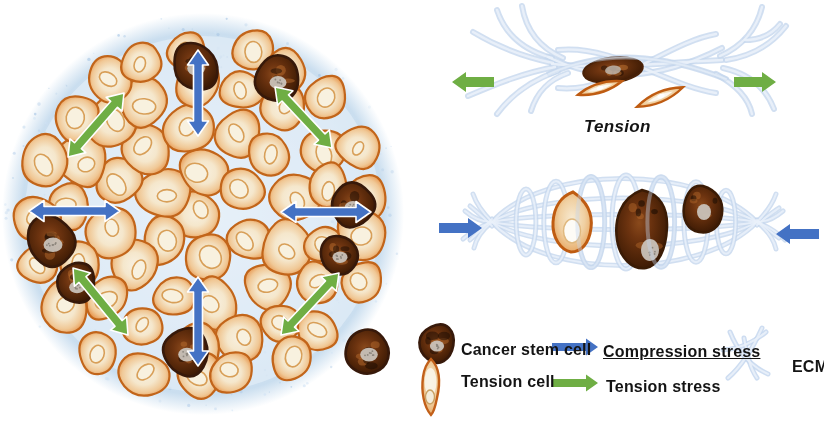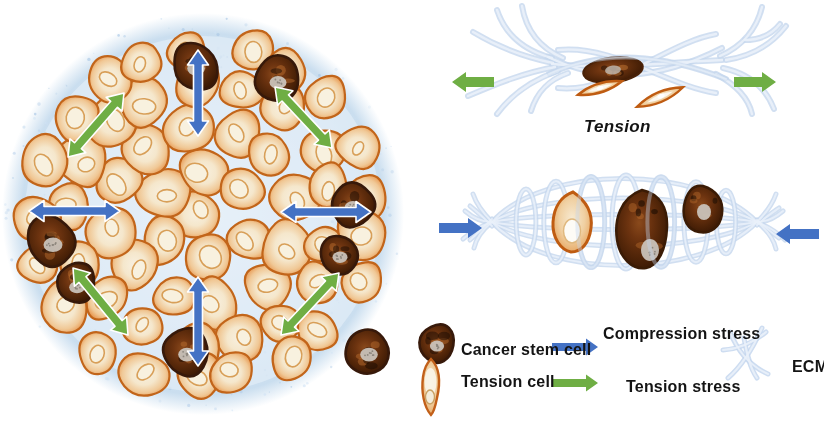--- a/index.html
+++ b/index.html
@@ -810,16 +810,16 @@
           <path d="M723,350 C738,349 753,343 766,332" fill="none" stroke="#eaf1fa" stroke-width="2" opacity="0.9" stroke-linecap="round"></path>
           <path d="M744,338 C747,355 750,368 757,378" fill="none" stroke="#eaf1fa" stroke-width="2" opacity="0.9" stroke-linecap="round"></path>
         </g>
     </g>
   </svg>
 
   <div class="lbl panel-lbl" style="left:584px;top:117px;">Tension</div>
 
   <div class="lbl legend-lbl" style="left:461px;top:341px;">Cancer stem cell</div>
   <div class="lbl legend-lbl" style="left:461px;top:373px;">Tension cell</div>
-  <div class="lbl legend-lbl" style="left:603px;top:325px;">Compression stress</div>
-  <div class="lbl legend-lbl" style="left:606px;top:378px;margin-left:20px;">Tension stress</div>
+  <div class="lbl legend-lbl" style="left:603px;top:343px;text-decoration:underline;">Compression stress</div>
+  <div class="lbl legend-lbl" style="left:606px;top:378px;">Tension stress</div>
   <div class="lbl legend-lbl" style="left:792px;top:358px;">ECM</div>
 </div>
 
 </body></html>

